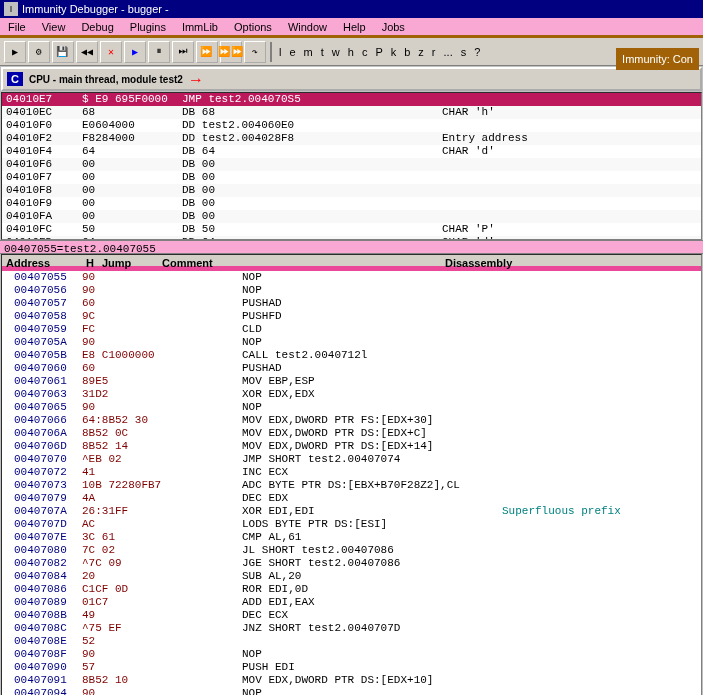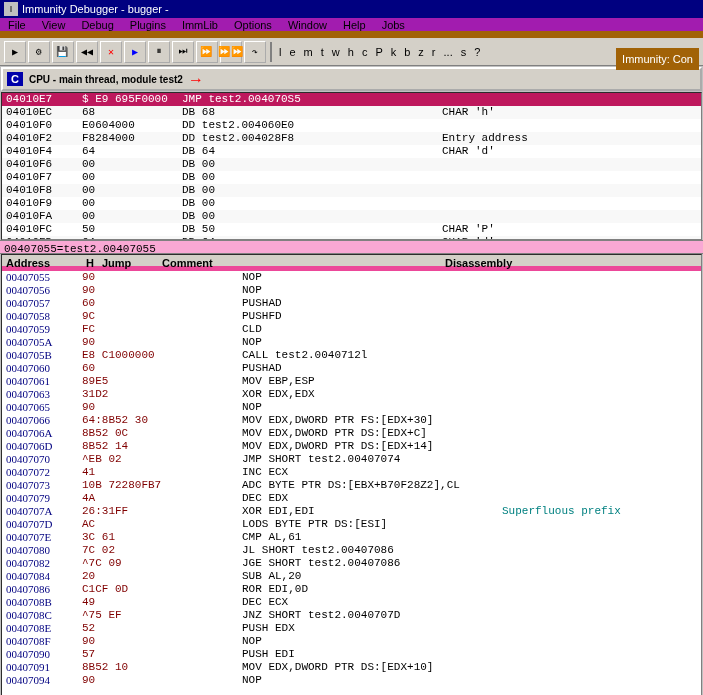--- a/index.html
+++ b/index.html
@@ -30,25 +30,25 @@
       margin-right: 4px;
       display: inline-block;
       font-size: 9px;
       color: black;
       text-align: center;
       line-height: 14px;
     }
 
     
     #menu-bar {
-      background: #a21caf;
+      background: #f9a8d4;
       display: flex;
       align-items: center;
       height: 20px;
-      border-bottom: 7px solid #a16207;
+      border-bottom: 3px solid #a16207;
     }
     .menu-item {
       padding: 2px 8px;
       font-family: Arial, sans-serif;
       font-size: 11px;
       color: #000;
       cursor: pointer;
     }
 
     
@@ -205,21 +205,21 @@
     #bottom-panel::-webkit-scrollbar { width: 16px; }
     #bottom-panel::-webkit-scrollbar-track { background: #d4d0c8; }
     #bottom-panel::-webkit-scrollbar-thumb { background: #808080; border: 1px solid #404040; }
 
     .asm-row {
       display: flex;
       height: 13px;
       line-height: 13px;
       color: #000;
     }
-    .asm-addr { width: 80px; padding-left: 4px; color: #000080; white-space: nowrap; font-family: Liberation Serif, serif; }
+    .asm-addr { width: 80px; padding-left: 12px; color: #000080; white-space: nowrap; }
     .asm-hex { width: 100px; color: #800000; white-space: nowrap; overflow: hidden; }
     .asm-jump { width: 60px; color: #008000; white-space: nowrap; }
     .asm-dis { width: 260px; white-space: nowrap; overflow: hidden; }
     .asm-comment { color: #008080; white-space: nowrap; }
   </style>
 </head>
 <body>
 
 <div id="title-bar">
   <span class="title-icon">I</span>
@@ -533,38 +533,44 @@
         <span class="asm-comment"></span>
       </div>
       <div class="asm-row">
         <span class="asm-addr">00407086</span>
         <span class="asm-hex">C1CF 0D</span>
         <span class="asm-jump"></span>
         <span class="asm-dis">ROR EDI,0D</span>
         <span class="asm-comment"></span>
       </div>
       <div class="asm-row">
+        <span class="asm-addr">00407089</span>
+        <span class="asm-hex">01C7</span>
+        <span class="asm-jump"></span>
+        <span class="asm-dis">ADD EDI,EAX</span>
+        <span class="asm-comment"></span>
+      </div>
+      <div class="asm-row">
         <span class="asm-addr">0040708B</span>
         <span class="asm-hex">49</span>
         <span class="asm-jump"></span>
         <span class="asm-dis">DEC ECX</span>
         <span class="asm-comment"></span>
       </div>
       <div class="asm-row">
         <span class="asm-addr">0040708C</span>
         <span class="asm-hex">^75 EF</span>
         <span class="asm-jump"></span>
         <span class="asm-dis">JNZ SHORT test2.0040707D</span>
         <span class="asm-comment"></span>
       </div>
       <div class="asm-row">
         <span class="asm-addr">0040708E</span>
         <span class="asm-hex">52</span>
         <span class="asm-jump"></span>
-        <span class="asm-dis">PUSH EDX</span>
         <span class="asm-comment"></span>
       </div>
       <div class="asm-row">
         <span class="asm-addr">0040708F</span>
         <span class="asm-hex">90</span>
         <span class="asm-jump"></span>
         <span class="asm-dis">NOP</span>
         <span class="asm-comment"></span>
       </div>
       <div class="asm-row">

